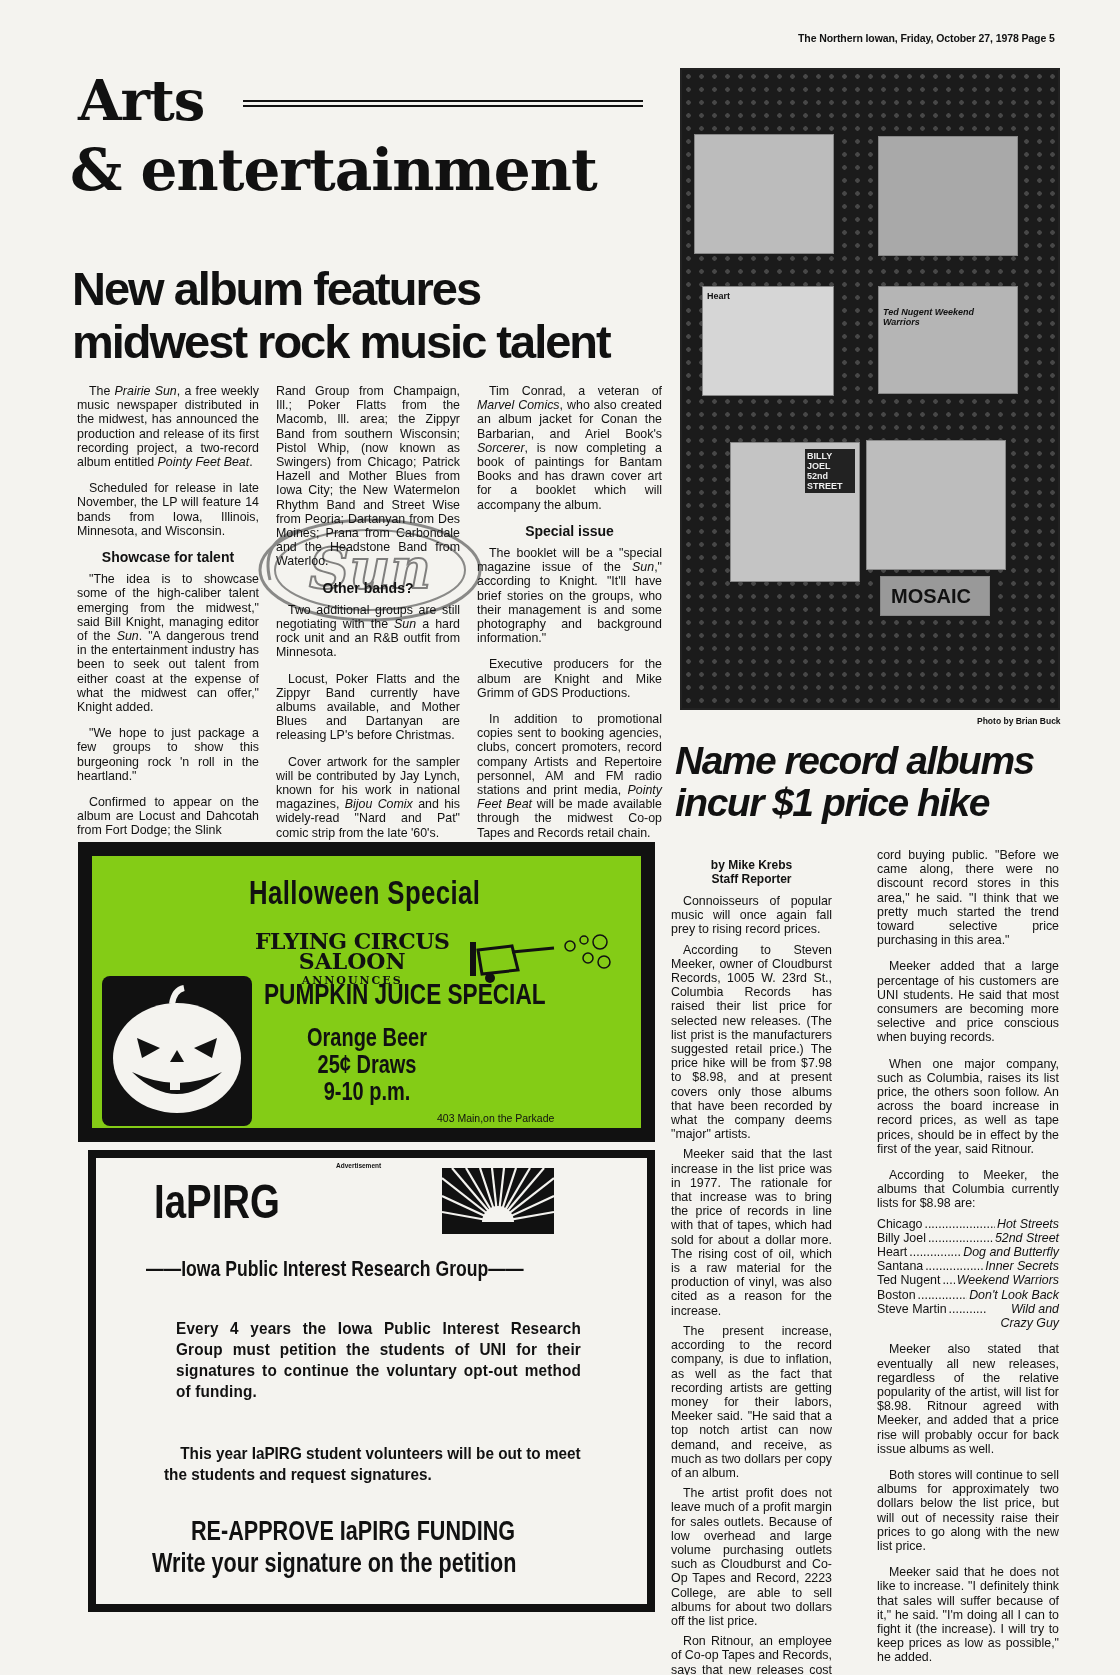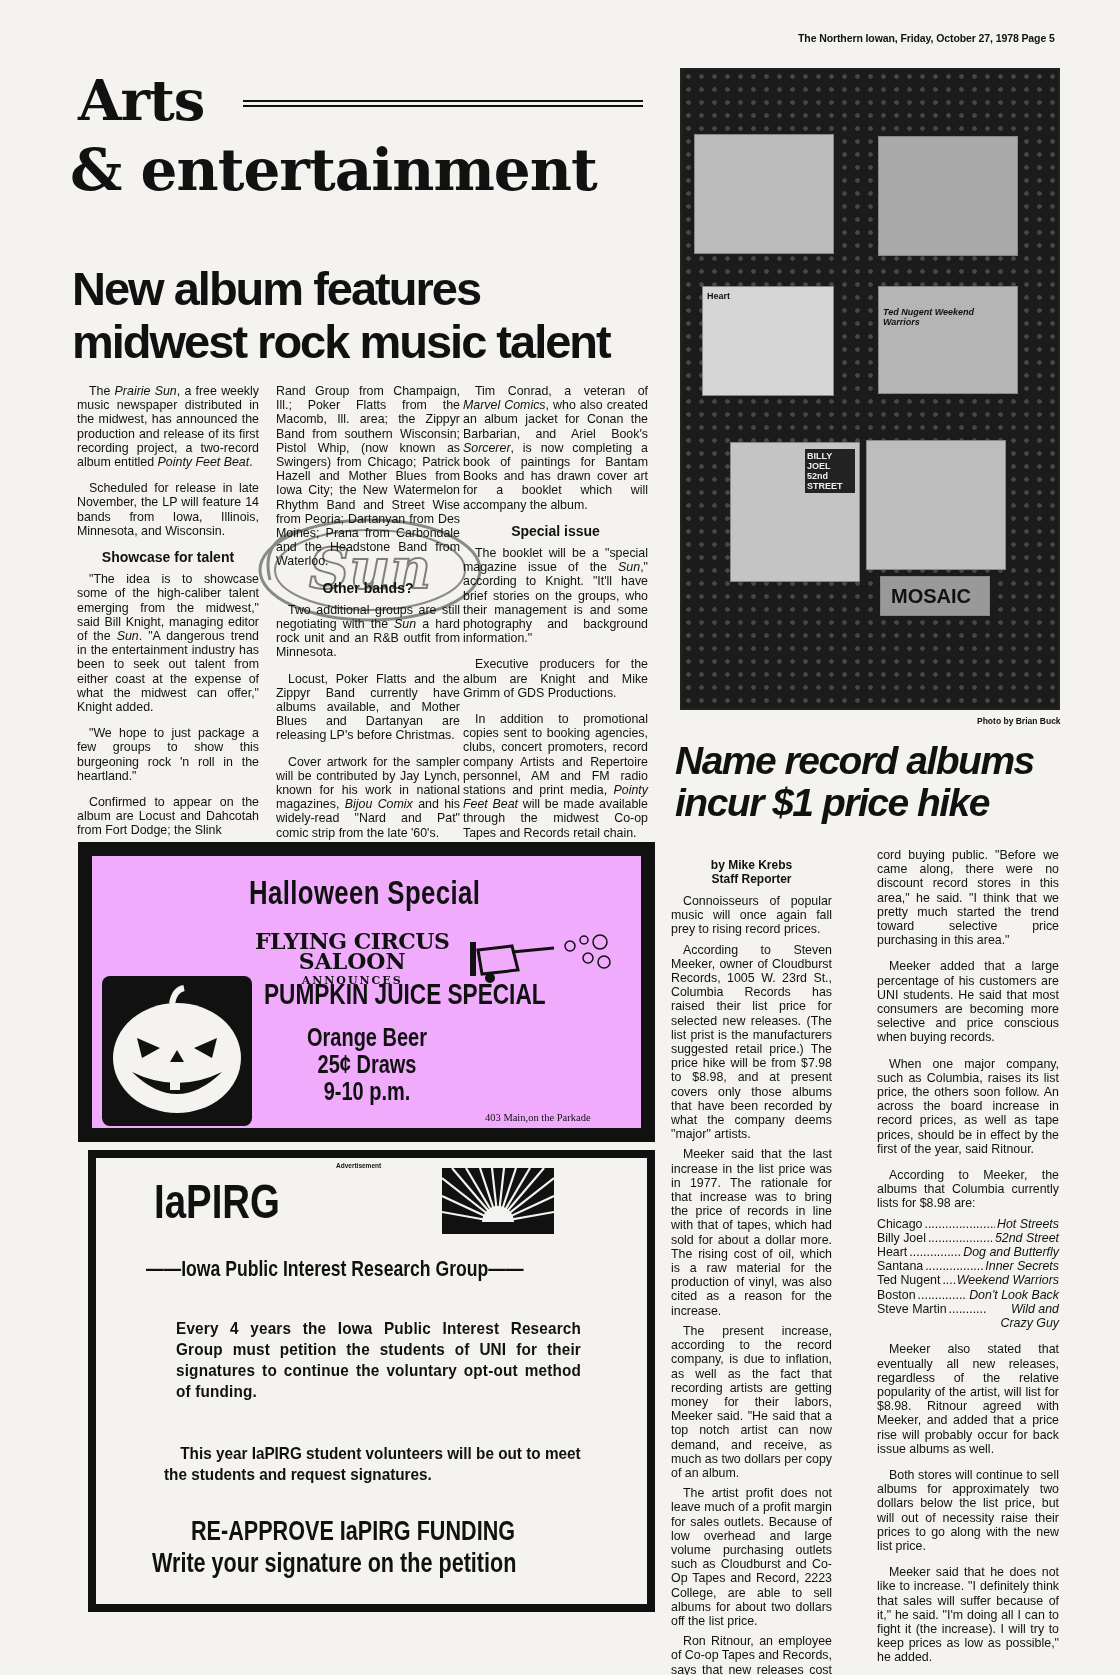--- a/index.html
+++ b/index.html
@@ -17,50 +17,50 @@
   .sec-rule { left: 243px; top: 100px; width: 400px; height: 7px; border-top: 2px solid #111; border-bottom: 2px solid #111; }
   .sec-ent { left: 70px; top: 138px; font-family: "DejaVu Serif", serif; font-weight: bold; font-size: 58px; line-height: 64px; letter-spacing: -1px; }
   .headline1 { left: 72px; top: 262px; width: 600px; font-weight: bold; font-size: 47px; line-height: 53px; letter-spacing: -2px; }
   .col { font-size: 12.4px; line-height: 14.2px; text-align: justify; }
   .col p { text-indent: 12px; margin-bottom: 12px; }
   .col p.tight { margin-bottom: 6px; }
   .col .sub { text-align: center; font-weight: bold; font-size: 14px; margin: 6px 0 8px; }
   .col i { }
   .c1 { left: 77px; top: 384px; width: 182px; }
   .c2 { left: 276px; top: 384px; width: 184px; }
-  .c3 { left: 463px; top: 384px; width: 185px; }
+  .c3 { left: 477px; top: 384px; width: 185px; }
   .c4 { left: 671px; top: 858px; width: 161px; }
   .c5 { left: 877px; top: 848px; width: 182px; }
   .sunlogo { left: 250px; top: 510px; width: 240px; height: 120px; opacity: 0.55; }
   .photo { left: 680px; top: 68px; width: 380px; height: 642px; background: #1b1b1b; border: 2px solid #222; overflow: hidden; }
   .photo .pegboard { position: absolute; inset: 0; background-image: radial-gradient(circle, #5a5a5a 2px, transparent 2.5px); background-size: 13px 13px; opacity: 0.7; }
   .album { position: absolute; background: #cfcfcf; border: 1px solid #888; overflow: hidden; }
   .album span { position: absolute; font-size: 9px; font-weight: bold; color: #111; }
   .photo-credit { left: 977px; top: 716px; font-size: 8.5px; font-weight: bold; }
   .headline2 { left: 675px; top: 740px; width: 400px; font-weight: bold; font-style: italic; font-size: 39px; line-height: 42px; letter-spacing: -1.5px; }
   .byline { text-align: center; font-weight: bold; font-size: 12px; line-height: 14px; margin-bottom: 8px; text-indent: 0 !important; }
   .albums-list { margin-bottom: 12px; }
   .albums-list .row { display: flex; justify-content: space-between; }
   .albums-list .row .dots { flex: 1; overflow: hidden; white-space: nowrap; margin: 0 2px; }
   .albums-list .row i { white-space: nowrap; }
   
-  .ad1 { left: 78px; top: 842px; width: 577px; height: 300px; border: 14px solid #111; border-left-width: 14px; background: #f0abfc; }
+  .ad1 { left: 78px; top: 842px; width: 577px; height: 300px; border: 14px solid #111; border-left-width: 14px; background: #84cc16; }
   .ad2 { left: 88px; top: 1150px; width: 567px; height: 462px; border: 8px solid #111; background: #f4f3ef; }
   .condensed { font-family: "Liberation Sans", sans-serif; font-weight: bold; transform-origin: left top; }
   .ad-title { position: absolute; left: 157px; top: 18px; font-size: 33px; transform: scaleX(0.78); letter-spacing: 0.5px; }
   .ad-saloon { position: absolute; left: 163px; top: 75px; text-align: center; font-family: "DejaVu Serif", serif; font-weight: bold; line-height: 20px; }
   .ad-saloon .l1 { font-size: 22px; letter-spacing: -0.5px; }
   .ad-saloon .l2 { font-size: 22px; }
   .ad-saloon .l3 { font-size: 11px; letter-spacing: 2px; }
   .plane { position: absolute; left: 370px; top: 72px; width: 150px; height: 60px; }
   .pumpkin-box { position: absolute; left: 10px; top: 120px; width: 150px; height: 150px; background: #111; border-radius: 8px; }
   .ad-pumpkin-title { position: absolute; left: 172px; top: 122px; font-size: 29px; transform: scaleX(0.78); }
   .ad-offer { position: absolute; left: 175px; top: 168px; width: 200px; text-align: center; font-size: 25px; line-height: 27px; font-weight: bold; }
   .ad-offer div { transform: scaleX(0.8); }
-  .ad-address { position: absolute; left: 345px; top: 256px; font-family: Liberation Serif, serif; font-size: 10.5px; margin-left: 48px; }
+  .ad-address { position: absolute; left: 345px; top: 256px; font-family: Liberation Sans, sans-serif; font-size: 10.5px; }
   .advert-label { position: absolute; left: 240px; top: 4px; font-size: 6.5px; font-weight: bold; }
   .ia-logo { position: absolute; left: 58px; top: 16px; font-size: 48px; transform: scaleX(0.8); letter-spacing: 0; }
   .sun-logo { position: absolute; left: 346px; top: 10px; width: 112px; height: 66px; background: #111; overflow: hidden; }
   .ia-sub { position: absolute; left: 50px; top: 98px; font-size: 22px; transform: scaleX(0.8); white-space: nowrap; }
   .ia-body1 { position: absolute; left: 80px; top: 160px; width: 405px; font-size: 17px; line-height: 21px; text-align: justify; font-weight: bold; letter-spacing: 0.2px; transform: scaleX(0.9); transform-origin: left top; width: 450px; }
   .ia-body2 { position: absolute; left: 68px; top: 285px; width: 470px; font-size: 17px; line-height: 21px; font-weight: bold; transform: scaleX(0.9); transform-origin: left top; text-indent: 18px; }
   .ia-cta1 { position: absolute; left: 95px; top: 358px; font-size: 27px; transform: scaleX(0.8); white-space: nowrap; }
   .ia-cta2 { position: absolute; left: 56px; top: 390px; font-size: 27px; transform: scaleX(0.8); white-space: nowrap; }
 </style>
 </head>

